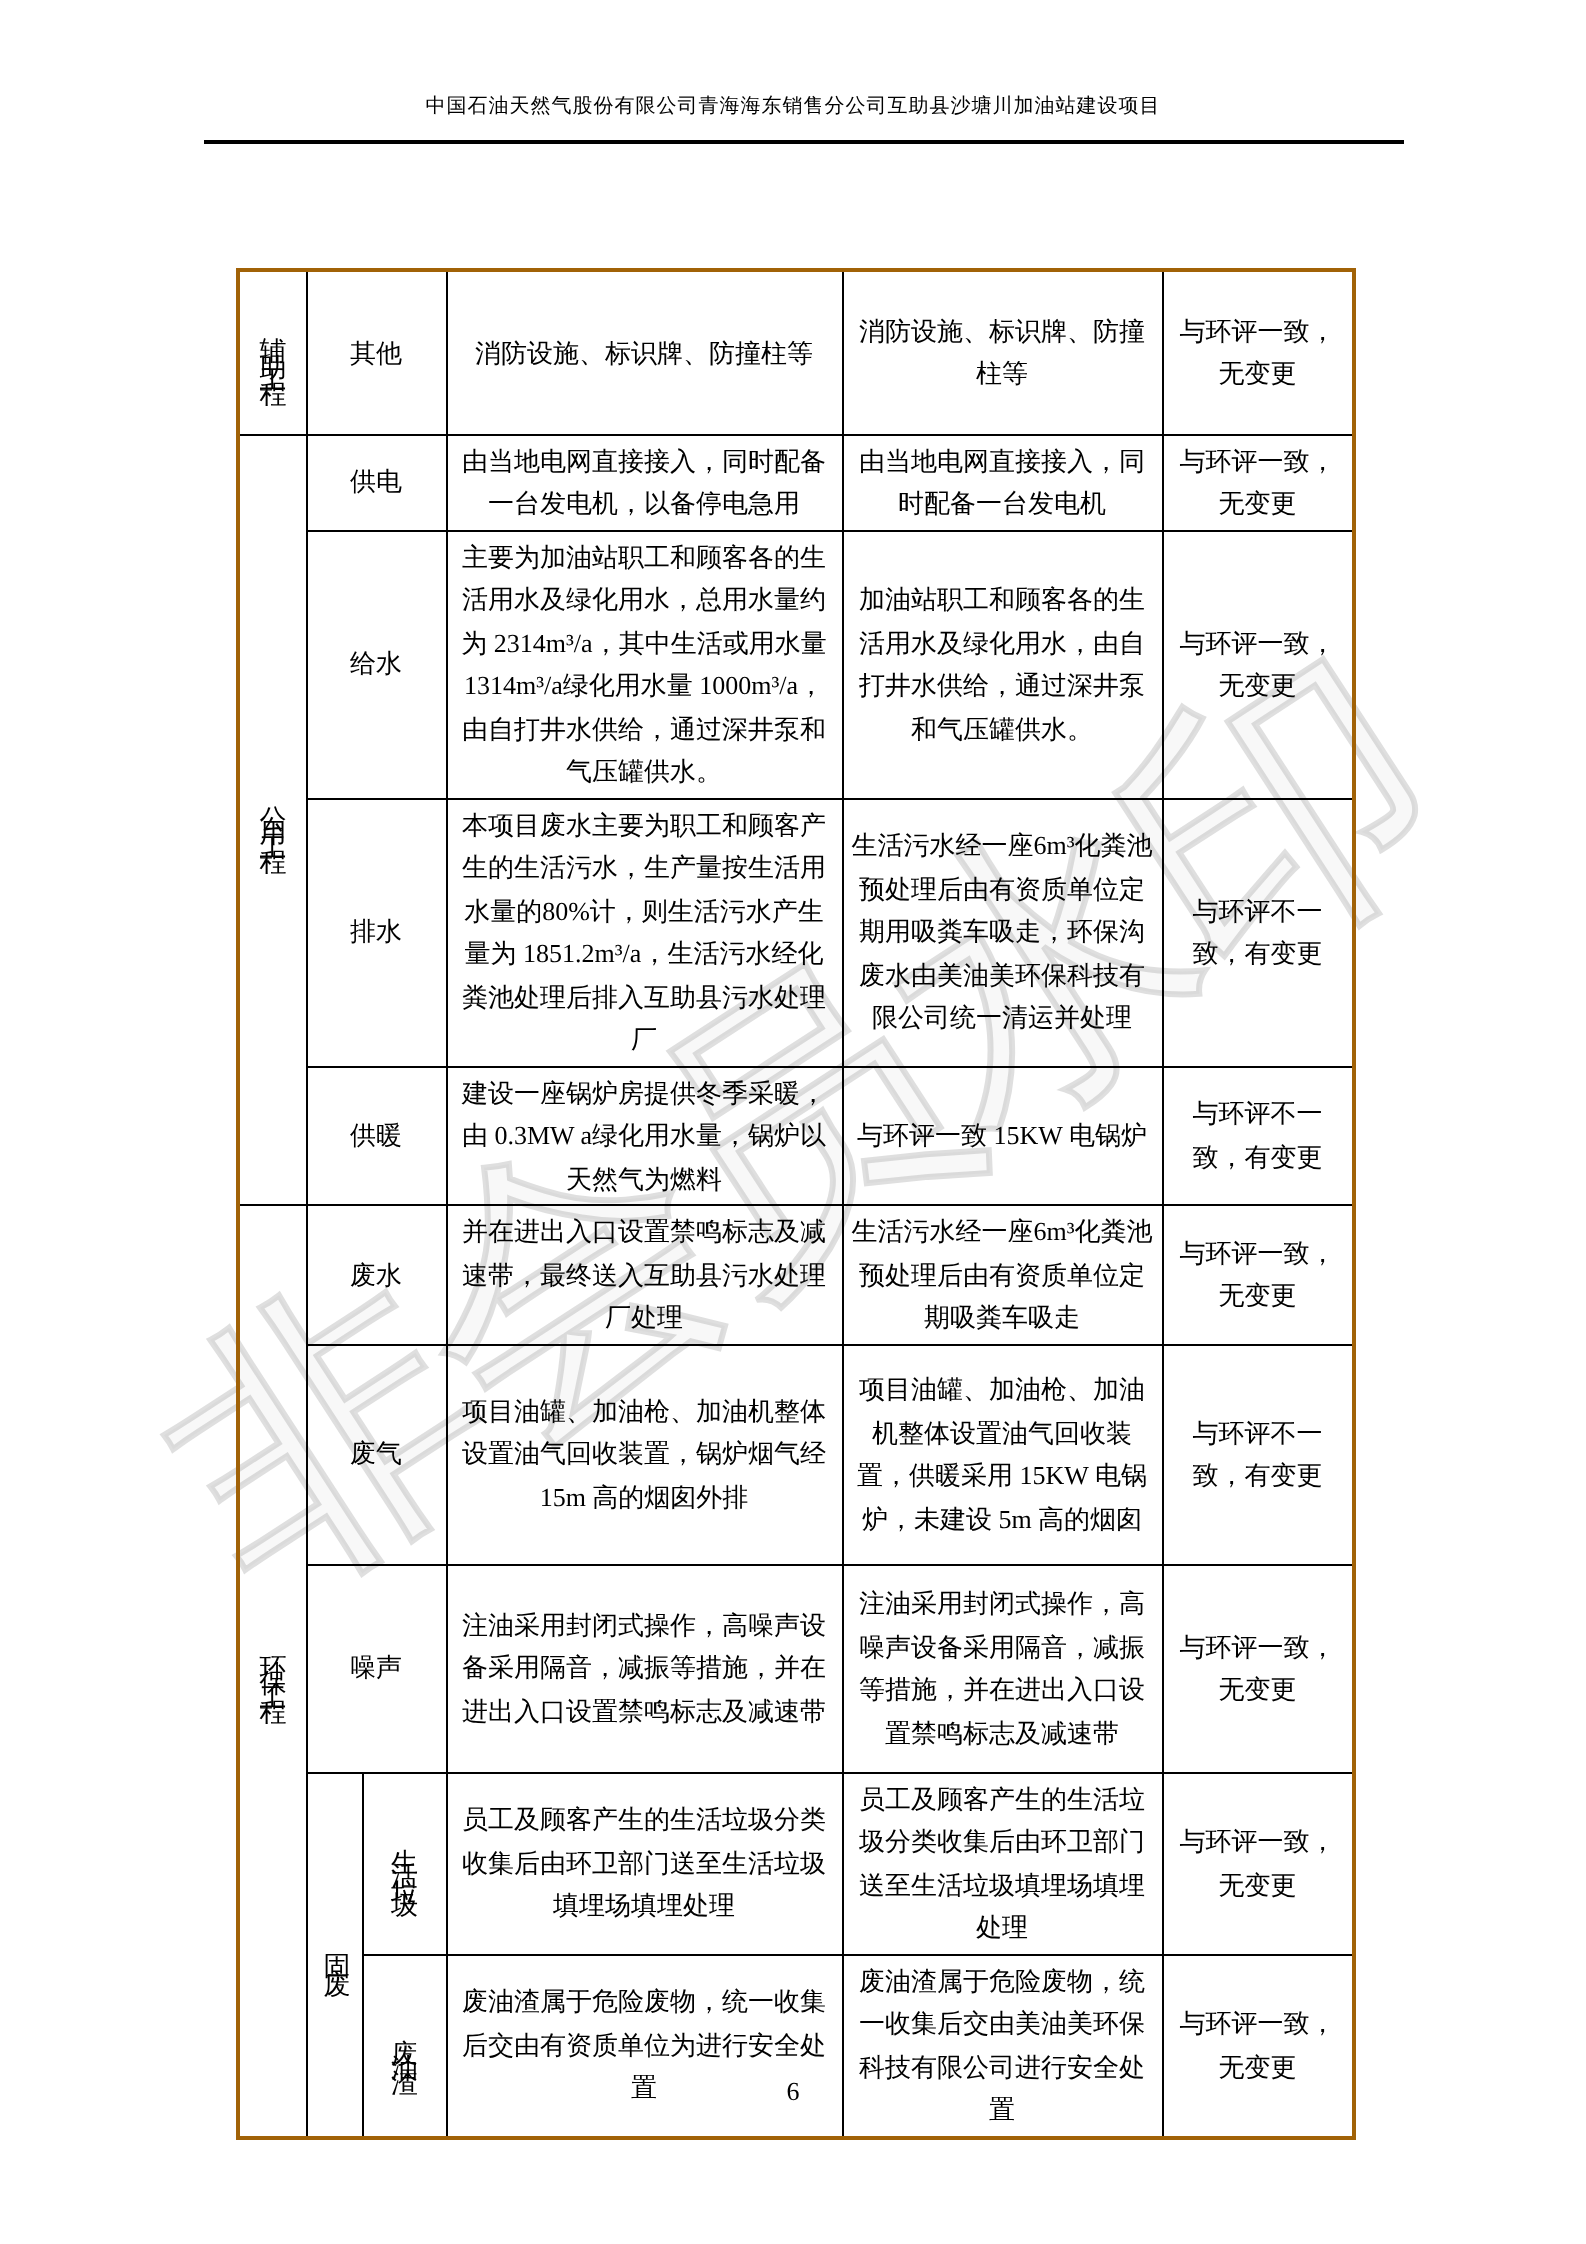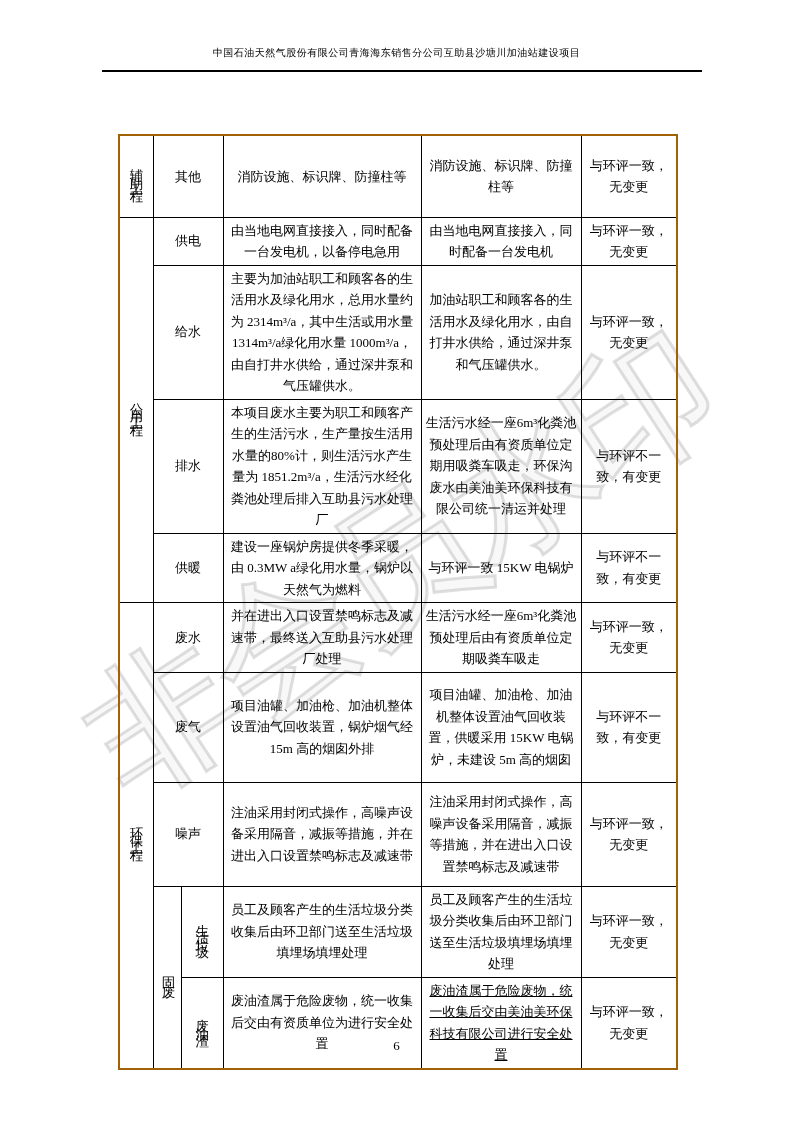--- a/index.html
+++ b/index.html
@@ -68,21 +68,21 @@
     padding: 2px 0;
   }
   td.cat span, td.sub-vert span {
     writing-mode: vertical-rl;
     text-orientation: upright;
     letter-spacing: 0.55em;
     font-size: 13.5px;
     display: inline-block;
   }
   td.item { font-size: 13.5px; }
-  td.al { text-align: left; text-decoration: underline; }
+  td.al { text-align: left; }
   .page-number {
     position: absolute;
     top: 1038px; left: 0; width: 793px;
     text-align: center;
     font-size: 13px;
     z-index: 2;
   }
 </style>
 </head>
 <body>

